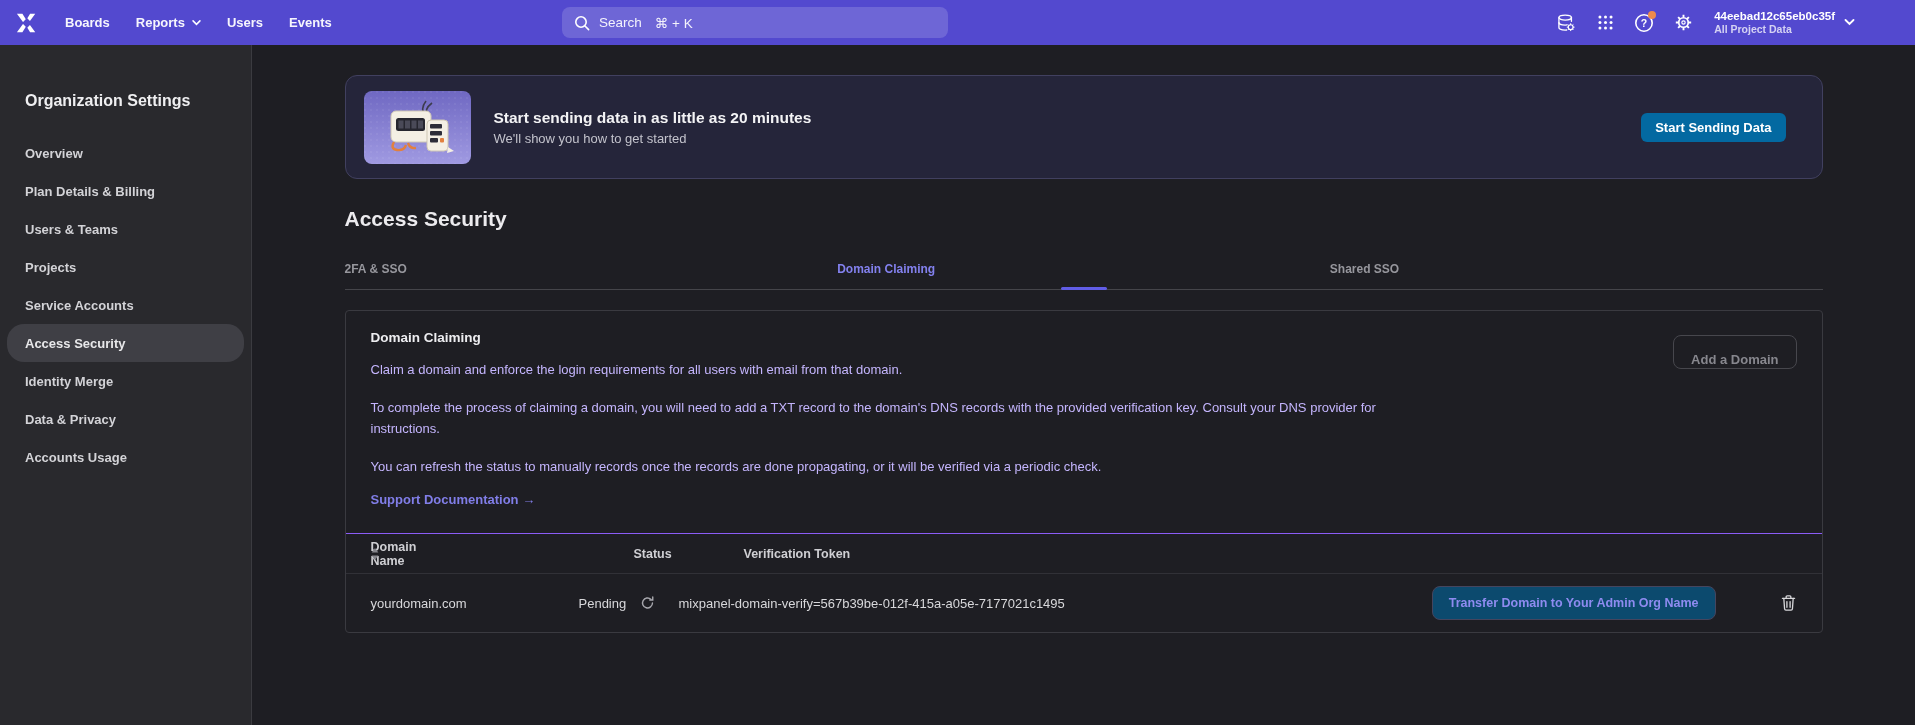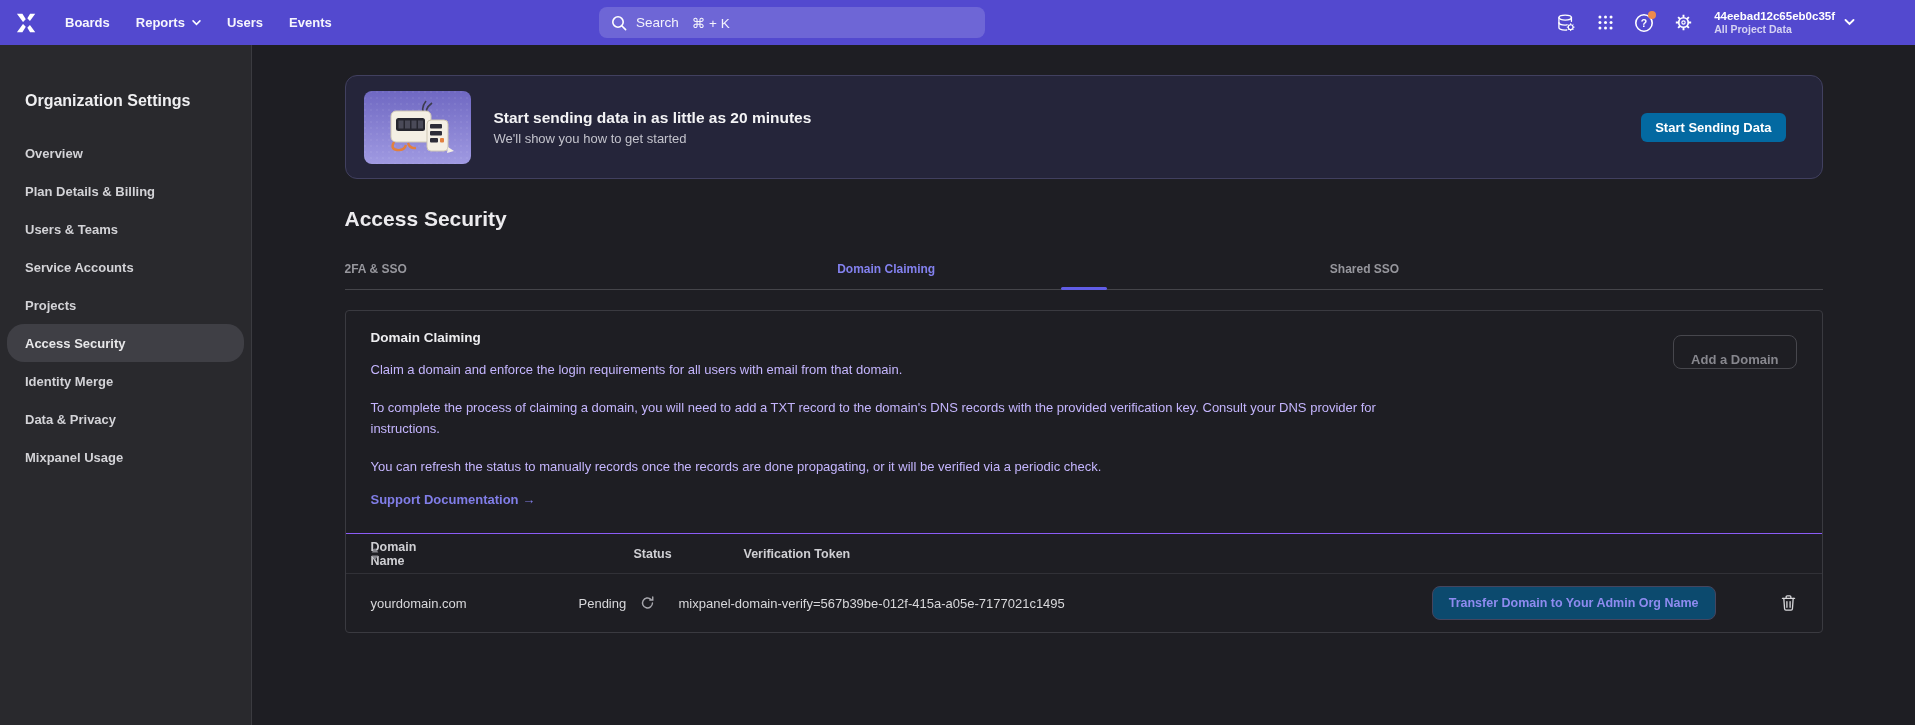--- a/index.html
+++ b/index.html
@@ -5,21 +5,21 @@
   * { margin:0; padding:0; box-sizing:border-box; }
   html,body { width:1915px; height:725px; overflow:hidden; background:#1e1e23;
               font-family:"Liberation Sans", sans-serif; }
 
   
   .topbar { position:relative; height:45px; background:#5349cf; display:flex; align-items:center; }
   .logo { width:24px; height:22px; margin-left:15px; display:flex; align-items:center; cursor:pointer; }
   .nav-links { display:flex; align-items:center; gap:26px; margin-left:26px; }
   .nav-link { color:rgba(255,255,255,.95); font-size:13px; font-weight:600; cursor:pointer;
               display:flex; align-items:center; gap:7px; }
-  .searchbox { position:absolute; left:599px; top:7px; width:386px; height:31px; border-radius:8px;
+  .searchbox { position:absolute; left:562px; top:7px; width:386px; height:31px; border-radius:8px;
                background:rgba(255,255,255,.16); display:flex; align-items:center; padding:0 12px;
                color:rgba(255,255,255,.92); font-size:13.5px; cursor:text; gap:9px; }
   .searchbox .shortcut { margin-left:4px; }
   .top-right { position:absolute; right:60px; top:0; height:45px; display:flex; align-items:center; gap:19px; }
   .tb-icon { color:#fff; width:20px; height:20px; display:flex; align-items:center; justify-content:center;
              cursor:pointer; position:relative; }
   .help-badge { position:absolute; top:-2px; right:-2px; width:8px; height:8px; border-radius:50%; background:#ed8a4c; }
   .account { display:flex; align-items:center; gap:9px; margin-left:2px; cursor:pointer; }
   .account-text { display:flex; flex-direction:column; line-height:1.25; }
   .org-id { color:#fff; font-size:11.5px; font-weight:700; }
@@ -185,26 +185,26 @@
   </div>
 </div>
 
 <div class="shell">
   <aside class="sidebar">
     <div class="sidebar-title">Organization Settings</div>
     <div class="side-list">
       <div class="side-item">Overview</div>
       <div class="side-item">Plan Details &amp; Billing</div>
       <div class="side-item">Users &amp; Teams</div>
+      <div class="side-item">Projects</div>
       <div class="side-item">Service Accounts</div>
-      <div class="side-item">Projects</div>
       <div class="side-item active">Access Security</div>
       <div class="side-item">Identity Merge</div>
       <div class="side-item">Data &amp; Privacy</div>
-      <div class="side-item">Mixpanel Usage</div>
+      <div class="side-item">Accounts Usage</div>
     </div>
   </aside>
 
   <div class="main">
     <div class="container">
 
       <div class="banner">
         <div class="illustration">
           <svg width="107" height="73" viewBox="0 0 107 73">
             <defs>

